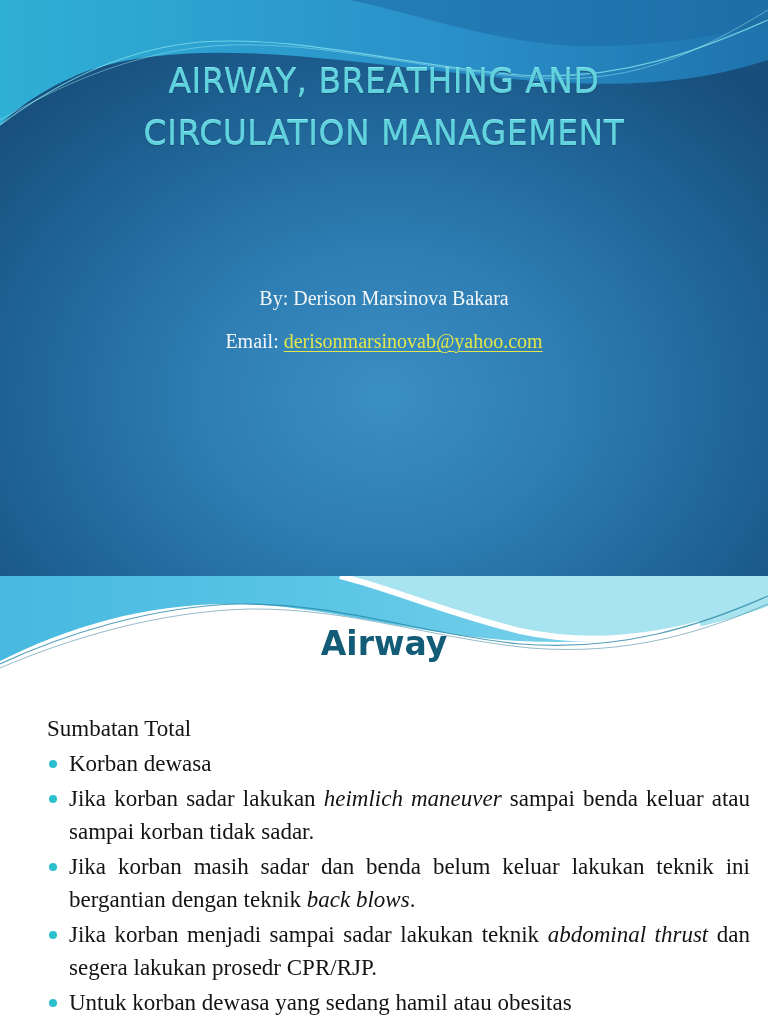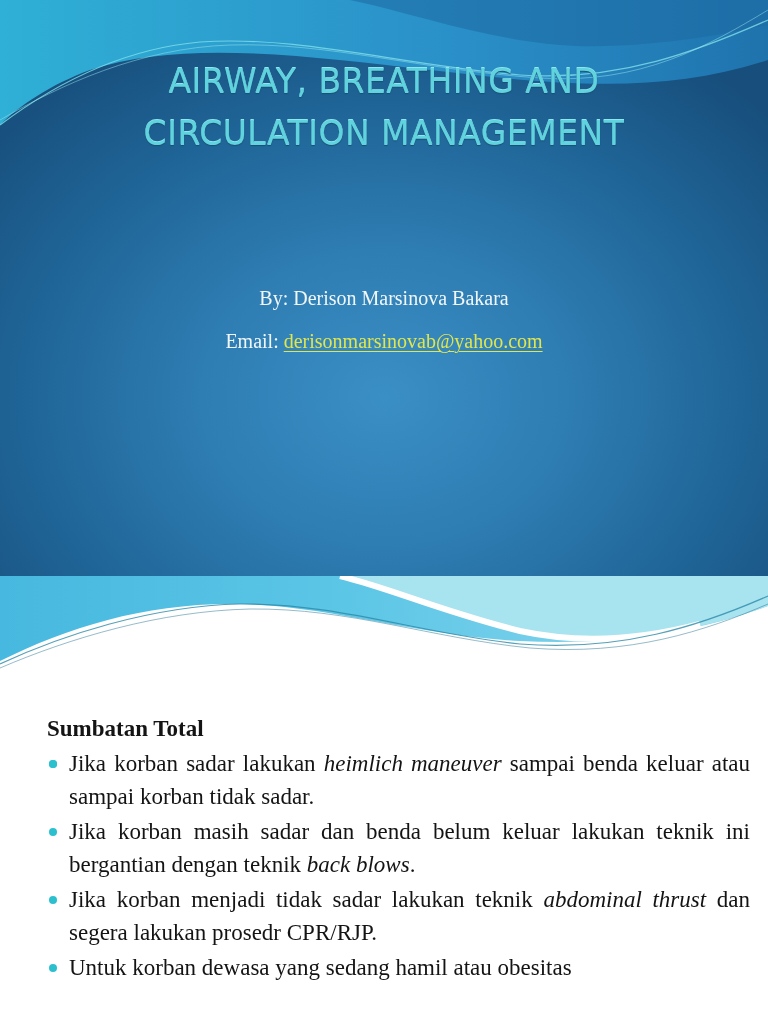--- a/index.html
+++ b/index.html
@@ -13,21 +13,21 @@
     text-shadow: 0 1px 1px #1b4f75, 0 -1px 0 #8ee6ee; letter-spacing:0.5px; }
   .info { position:absolute; left:0; width:768px; top:277px; text-align:center;
     font-family:"Liberation Serif", serif; font-size:20px; line-height:43px; color:#f2f6f8; }
   .info .email-link { color:#e3e64a; text-decoration:underline; text-decoration-thickness:1px; text-underline-offset:3px; }
 
   #slide2 { top:576px; height:448px; background:#ffffff; }
   #slide2 svg.waves2 { position:absolute; left:0; top:0; width:768px; height:110px; }
   .title2 { position:absolute; left:0; width:768px; top:48px; text-align:center;
     font-family:"DejaVu Sans", sans-serif; font-weight:bold; font-size:33px; color:#135c78; }
   .content { position:absolute; left:47px; width:703px; top:136px; font-size:23px; line-height:33px; color:#141414; }
-  .subhead { font-weight:bold; margin-bottom:2px; }
+  .subhead { font-weight:normal; margin-bottom:2px; }
   .bullets { list-style:none; margin:0; padding:0; }
   .bullets li { position:relative; padding-left:22px; margin-bottom:2px; text-align:justify; }
   .bullets li .dot { position:absolute; left:2px; top:13px; width:8px; height:8px; border-radius:50%; background:#2cc0cf; }
 </style>
 </head>
 <body>
 
 <div class="slide" id="slide1">
   <svg class="waves" viewBox="0 0 768 140" preserveAspectRatio="none">
     <defs>
@@ -60,23 +60,24 @@
         <stop offset="0.45" stop-color="#5cc6e6"></stop>
         <stop offset="1" stop-color="#8fd8ee"></stop>
       </linearGradient>
     </defs>
     <path d="M0,0 L768,0 L768,30 C700,55 620,70 520,65 C420,60 330,30 240,28 C150,26 70,50 0,85 Z" fill="url(#wg2)"></path>
     <path d="M340,0 L768,0 L768,30 C700,55 630,65 560,62 C470,45 410,15 340,0 Z" fill="#a8e3f0"></path>
     <path d="M340,0 C390,12 440,35 520,55 C580,68 640,64 700,48" fill="none" stroke="#ffffff" stroke-width="6"></path>
     <path d="M0,88 C60,60 150,30 240,28 C340,27 420,58 520,68 C620,76 700,50 768,20" fill="none" stroke="#2c8aa8" stroke-width="1.2" opacity="0.8"></path>
     <path d="M0,92 C70,62 160,35 250,33 C350,32 430,62 530,72 C630,80 705,55 768,28" fill="none" stroke="#1f6f8f" stroke-width="0.8" opacity="0.6"></path>
   </svg>
+  <div class="title2">Airway</div>
   <div class="content">
     <div class="subhead">Sumbatan Total</div>
     <ul class="bullets" id="bullet-list">
-        <li><span class="dot"></span></li>
+        <li><span class="dot"></span><span>Korban dewasa</span></li>
         <li><span class="dot"></span><span>Jika korban sadar lakukan </span><em>heimlich maneuver</em><span> sampai benda keluar atau sampai korban tidak sadar.</span></li>
         <li><span class="dot"></span><span>Jika korban masih sadar dan benda belum keluar lakukan teknik ini bergantian dengan teknik </span><em>back blows</em><span>.</span></li>
-        <li><span class="dot"></span><span>Jika korban menjadi tidak sadar lakukan teknik </span><em>abdominal thrust</em><span> dan segera lakukan prosedr CPR/RJP.</span></li>
+        <li><span class="dot"></span><span>Jika korban menjadi sampai sadar lakukan teknik </span><em>abdominal thrust</em><span> dan segera lakukan prosedr CPR/RJP.</span></li>
         <li><span class="dot"></span><span>Untuk korban dewasa yang sedang hamil atau obesitas</span></li>
       </ul>
   </div>
 </div>
 
 </body></html>

